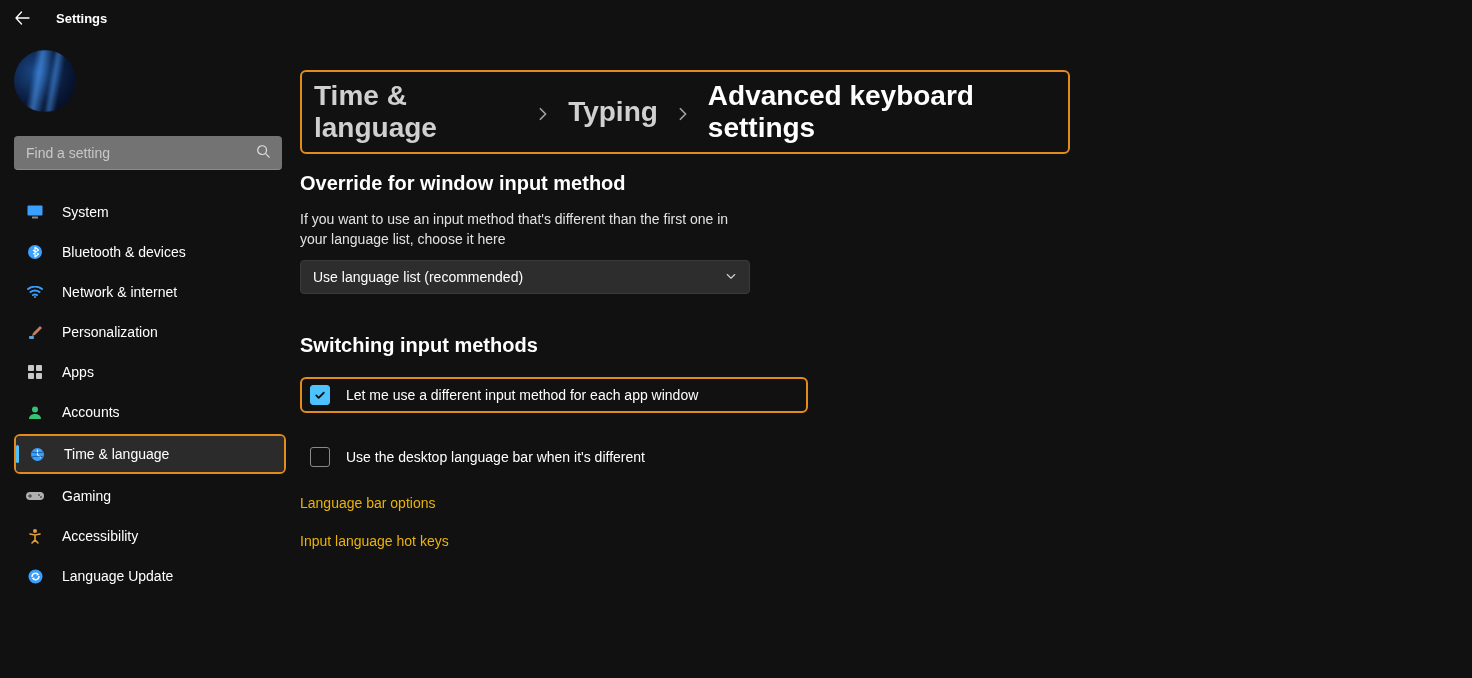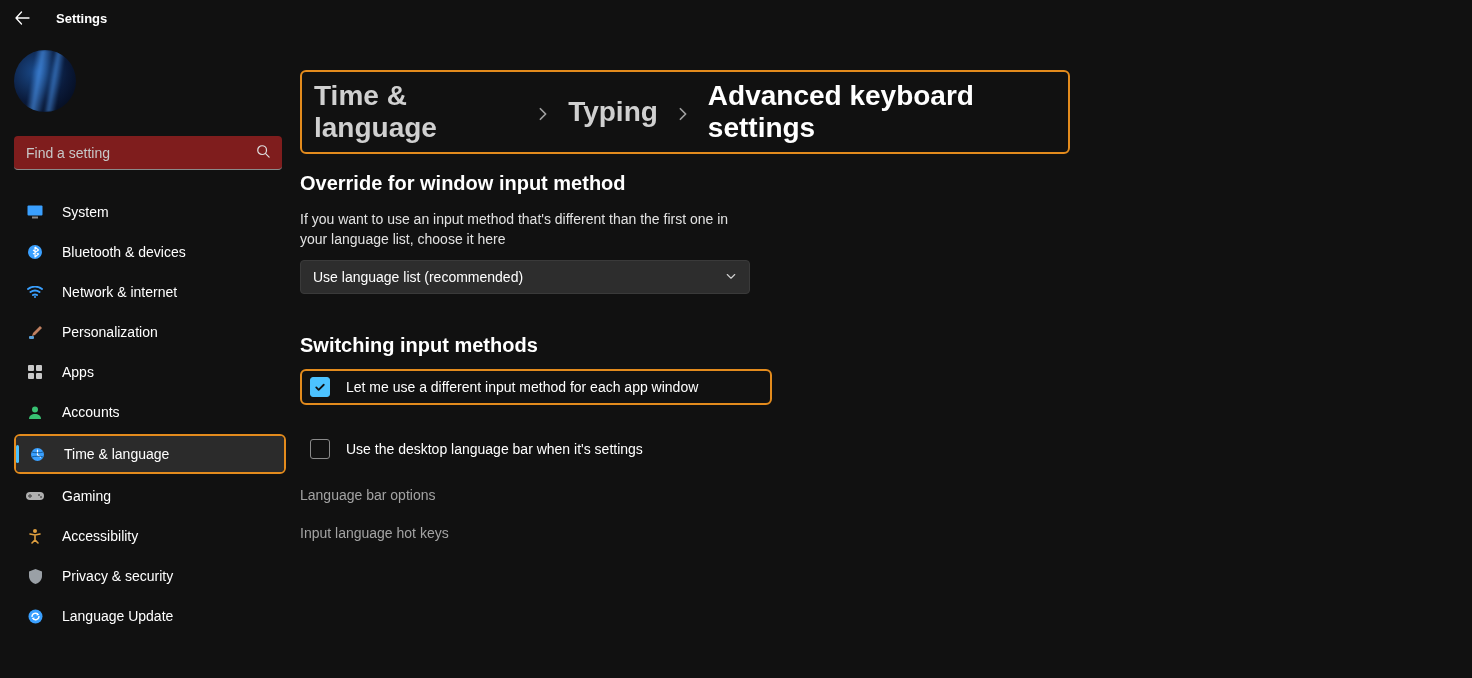--- a/index.html
+++ b/index.html
@@ -28,21 +28,21 @@
     overflow: hidden;
   }
   .avatar::after {
     content:""; position:absolute; inset:0;
     background: linear-gradient(100deg, transparent 30%, rgba(80,160,255,.6) 40%, transparent 55%, rgba(80,160,255,.5) 62%, transparent 72%);
     filter: blur(1px);
   }
   .search {
     display:flex; align-items:center;
     width: 268px; height: 34px;
-    background: #7f1d1d;
+    background: #737373;
     border-bottom: 1px solid #8a8a8a;
     border-radius: 4px;
     padding: 0 12px;
     margin-bottom: 24px;
   }
   .search input {
     flex:1; background: transparent; border: none; outline: none;
     color: #fff; font-size: 14px;
   }
   .search input::placeholder { color: #c8c8c8; }
@@ -82,29 +82,29 @@
     width: 450px; height:34px;
     background:#2d2d2d; border:1px solid #3a3a3a; border-radius:4px;
     padding:16px 12px; font-size:14px;
     cursor:pointer;
     margin-bottom: 40px;
   }
   .check-row {
     display:flex; align-items:center; gap:16px;
     font-size:14px; padding:6px 8px;
   }
-  .check-row.hl { width:472px; }
+  .check-row.hl { width:508px; }
   .checkbox {
     width:20px; height:20px; border:1.5px solid #8a8a8a; border-radius:3px;
     display:flex; align-items:center; justify-content:center;
     flex-shrink:0;
   }
   .checkbox.checked { background:#4cc2ff; border-color:#4cc2ff; }
   .checkbox.checked svg { display:block; }
-  .link { color:#a3a3a3; font-size:14px; cursor:pointer; margin-top:22px; }
+  .link { color:#eab308; font-size:14px; cursor:pointer; margin-top:22px; }
   svg { fill: currentColor; }
 </style>
 </head>
 <body>
 
 <div class="top-bar">
   <span class="back">
     <svg width="16" height="16" viewBox="0 0 16 16">
         <path d="M7.5 2 2 8l5.5 6M2.5 8H15" stroke="#fff" stroke-width="1.3" fill="none" stroke-linecap="round" stroke-linejoin="round"></path>
       </svg>
@@ -209,28 +209,20 @@
           <span class="icn">
             <svg width="14" height="15" viewBox="0 0 14 15">
               <circle cx="7" cy="2" r="2" fill="#e0a040"></circle>
               <path d="M2 5l5 1 5-1M7 6v5m-3 3l3-3 3 3" stroke="#e0a040" stroke-width="1.6" fill="none" stroke-linecap="round"></path>
             </svg>
           </span>
           <span>Accessibility</span>
         </div>
         <div class="nav-item">
           <span class="icn">
-            <svg width="13" height="15" viewBox="0 0 13 15">
-              <path d="M6.5 0L13 2.5V7c0 4-3 7-6.5 8C3 14 0 11 0 7V2.5z" fill="#9aa0a6"></path>
-            </svg>
-          </span>
-          <span>Privacy &amp; security</span>
-        </div>
-        <div class="nav-item">
-          <span class="icn">
             <svg width="15" height="15" viewBox="0 0 15 15">
               <circle cx="7.5" cy="7.5" r="7" fill="#3aa0ff"></circle>
               <path d="M4 8a3.5 3.5 0 016.5-2M11 7a3.5 3.5 0 01-6.5 2" stroke="#fff" stroke-width="1.3" fill="none"></path>
               <path d="M9 4l2 2-2.5.5M6 11l-2-2 2.5-.5" fill="#fff"></path>
             </svg>
           </span>
           <span>Language Update</span>
         </div>
       </div>
   </div>
@@ -253,33 +245,33 @@
       <div class="section-desc">If you want to use an input method that's different than the first one in your language list, choose it here</div>
       <div class="dropdown">
         <span>Use language list (recommended)</span>
         <span><svg width="12" height="12" viewBox="0 0 16 16">
               <path d="M3 6l5 5 5-5" stroke="#d0d0d0" stroke-width="1.5" fill="none" stroke-linecap="round" stroke-linejoin="round"></path>
             </svg></span>
       </div>
     </div>
 
     <div>
-      <div class="section-title" style="margin-bottom:12px">Switching input methods</div>
+      <div class="section-title" style="margin-bottom:20px">Switching input methods</div>
 
       <div class="check-row hl highlight-orange" style="margin-bottom:28px">
         <span class="checkbox checked">
           <svg width="12" height="12" viewBox="0 0 16 16">
               <path d="M3 8.5l3.2 3.2L13 5" stroke="#111" stroke-width="2.4" fill="none" stroke-linecap="round" stroke-linejoin="round"></path>
             </svg>
         </span>
         <span>Let me use a different input method for each app window</span>
       </div>
 
       <div class="check-row" style="margin-bottom:12px; padding-left:10px">
         <span class="checkbox"></span>
-        <span>Use the desktop language bar when it's settings</span>
+        <span>Use the desktop language bar when it's different</span>
       </div>
 
       <div class="link">Language bar options</div>
       <div class="link">Input language hot keys</div>
     </div>
   </div>
 </div>
 
 </body></html>

